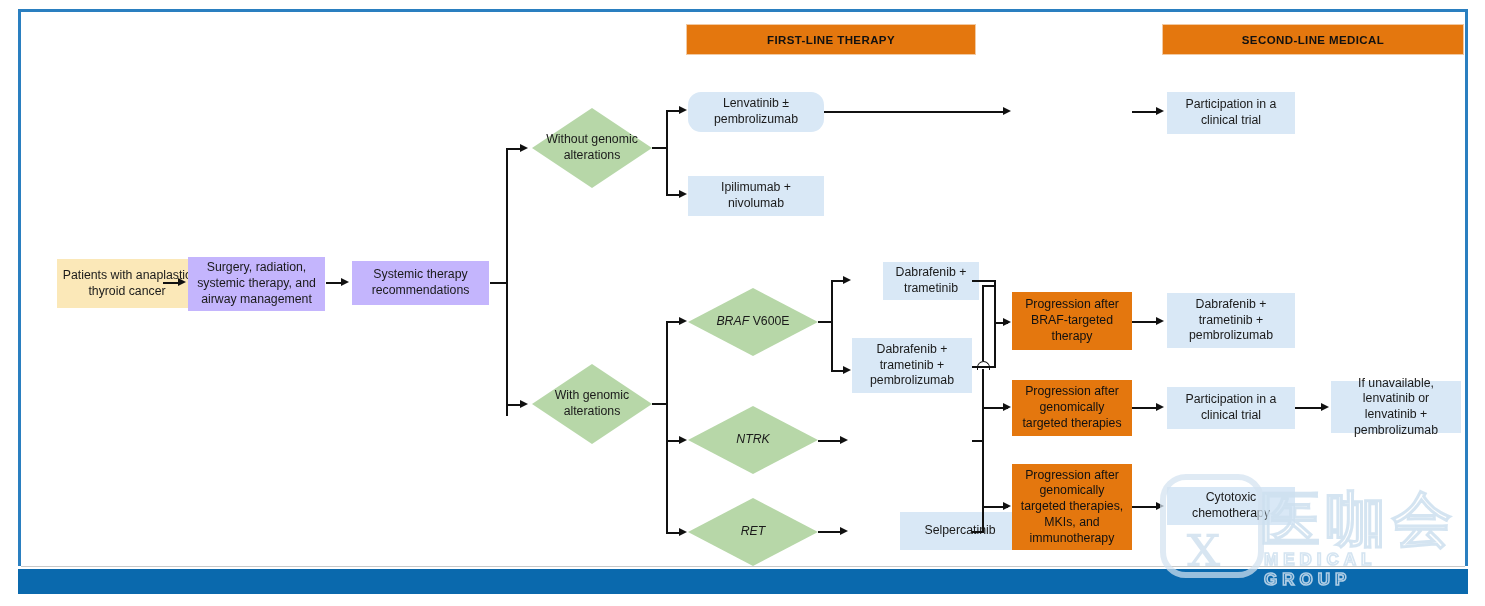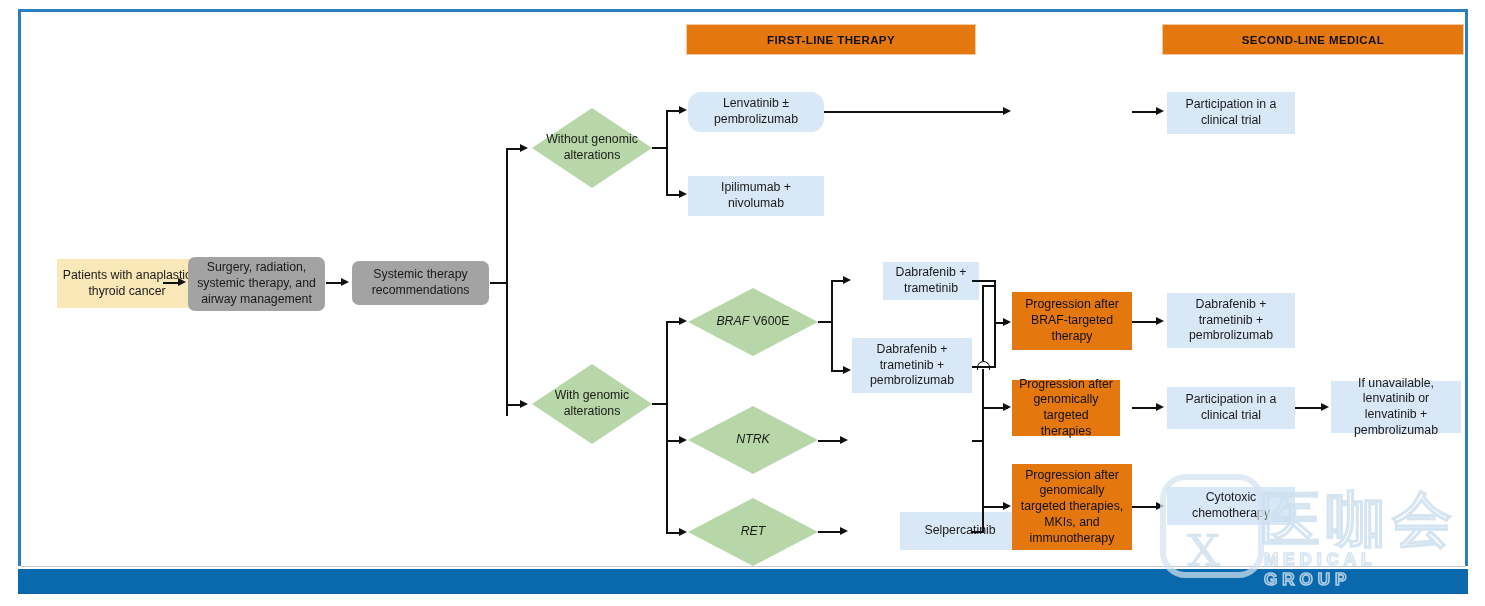--- a/index.html
+++ b/index.html
@@ -16,21 +16,21 @@
   
   .banner{position:absolute;background:#e4770e;color:#111;font-weight:bold;font-size:11.5px;
           letter-spacing:.4px;display:flex;align-items:center;justify-content:center;
           border:1px solid #f2c9a1;box-sizing:border-box;}
 
   
   .node{position:absolute;box-sizing:border-box;display:flex;align-items:center;
         justify-content:center;text-align:center;font-size:12.3px;color:#1a1a1a;
         line-height:1.28;padding:3px 5px;}
   .node.cream{background:#fbe8b8;}
-  .node.grey{background:#a3a3a3;border-radius:7px;}
+  .node.grey{background:#c4b5fd;}
   .node.blue{background:#d9e8f6;}
   .node.orange{background:#e4770e;color:#111;}
 
   
   .dia{position:absolute;}
   .dia .shape{position:absolute;inset:0;background:#b7d7a8;
         clip-path:polygon(50% 0,100% 50%,50% 100%,0 50%);}
   .dia .txt{position:absolute;inset:0;display:flex;align-items:center;justify-content:center;
         text-align:center;font-size:12.3px;color:#1a1a1a;line-height:1.28;z-index:2;}
   .it{font-style:italic;}
@@ -169,21 +169,21 @@
   <div class="ln vl" style="left:982px;top:369px;height:163px;"></div>
   <div class="ln hl" style="left:982px;top:285px;width:14px;"></div>
   <div class="jump" style="left:977px;top:361px;"></div>
 
   <div class="ln hl" style="left:982px;top:407px;width:26px;"></div>
   <div class="arw" style="left:1003px;top:403px;"></div>
   <div class="ln hl" style="left:982px;top:506px;width:26px;"></div>
   <div class="arw" style="left:1003px;top:502px;"></div>
 
   <div class="node orange" style="left:1012px;top:292px;width:120px;height:58px;">Progression after BRAF-targeted therapy</div>
-  <div class="node orange" style="left:1012px;top:380px;width:108px;height:56px;">Progression after genomically targeted therapies</div>
+  <div class="node orange" style="left:1012px;top:380px;width:120px;height:56px;">Progression after genomically targeted therapies</div>
   <div class="node orange" style="left:1012px;top:464px;width:120px;height:86px;">Progression after genomically targeted therapies, MKIs, and immunotherapy</div>
 
   <div class="ln hl" style="left:1132px;top:321px;width:26px;"></div>
   <div class="arw" style="left:1156px;top:317px;"></div>
   <div class="node blue" style="left:1167px;top:293px;width:128px;height:55px;">Dabrafenib  + trametinib + pembrolizumab</div>
 
   <div class="ln hl" style="left:1132px;top:407px;width:26px;"></div>
   <div class="arw" style="left:1156px;top:403px;"></div>
   <div class="node blue" style="left:1167px;top:387px;width:128px;height:42px;">Participation in a clinical trial</div>
 

